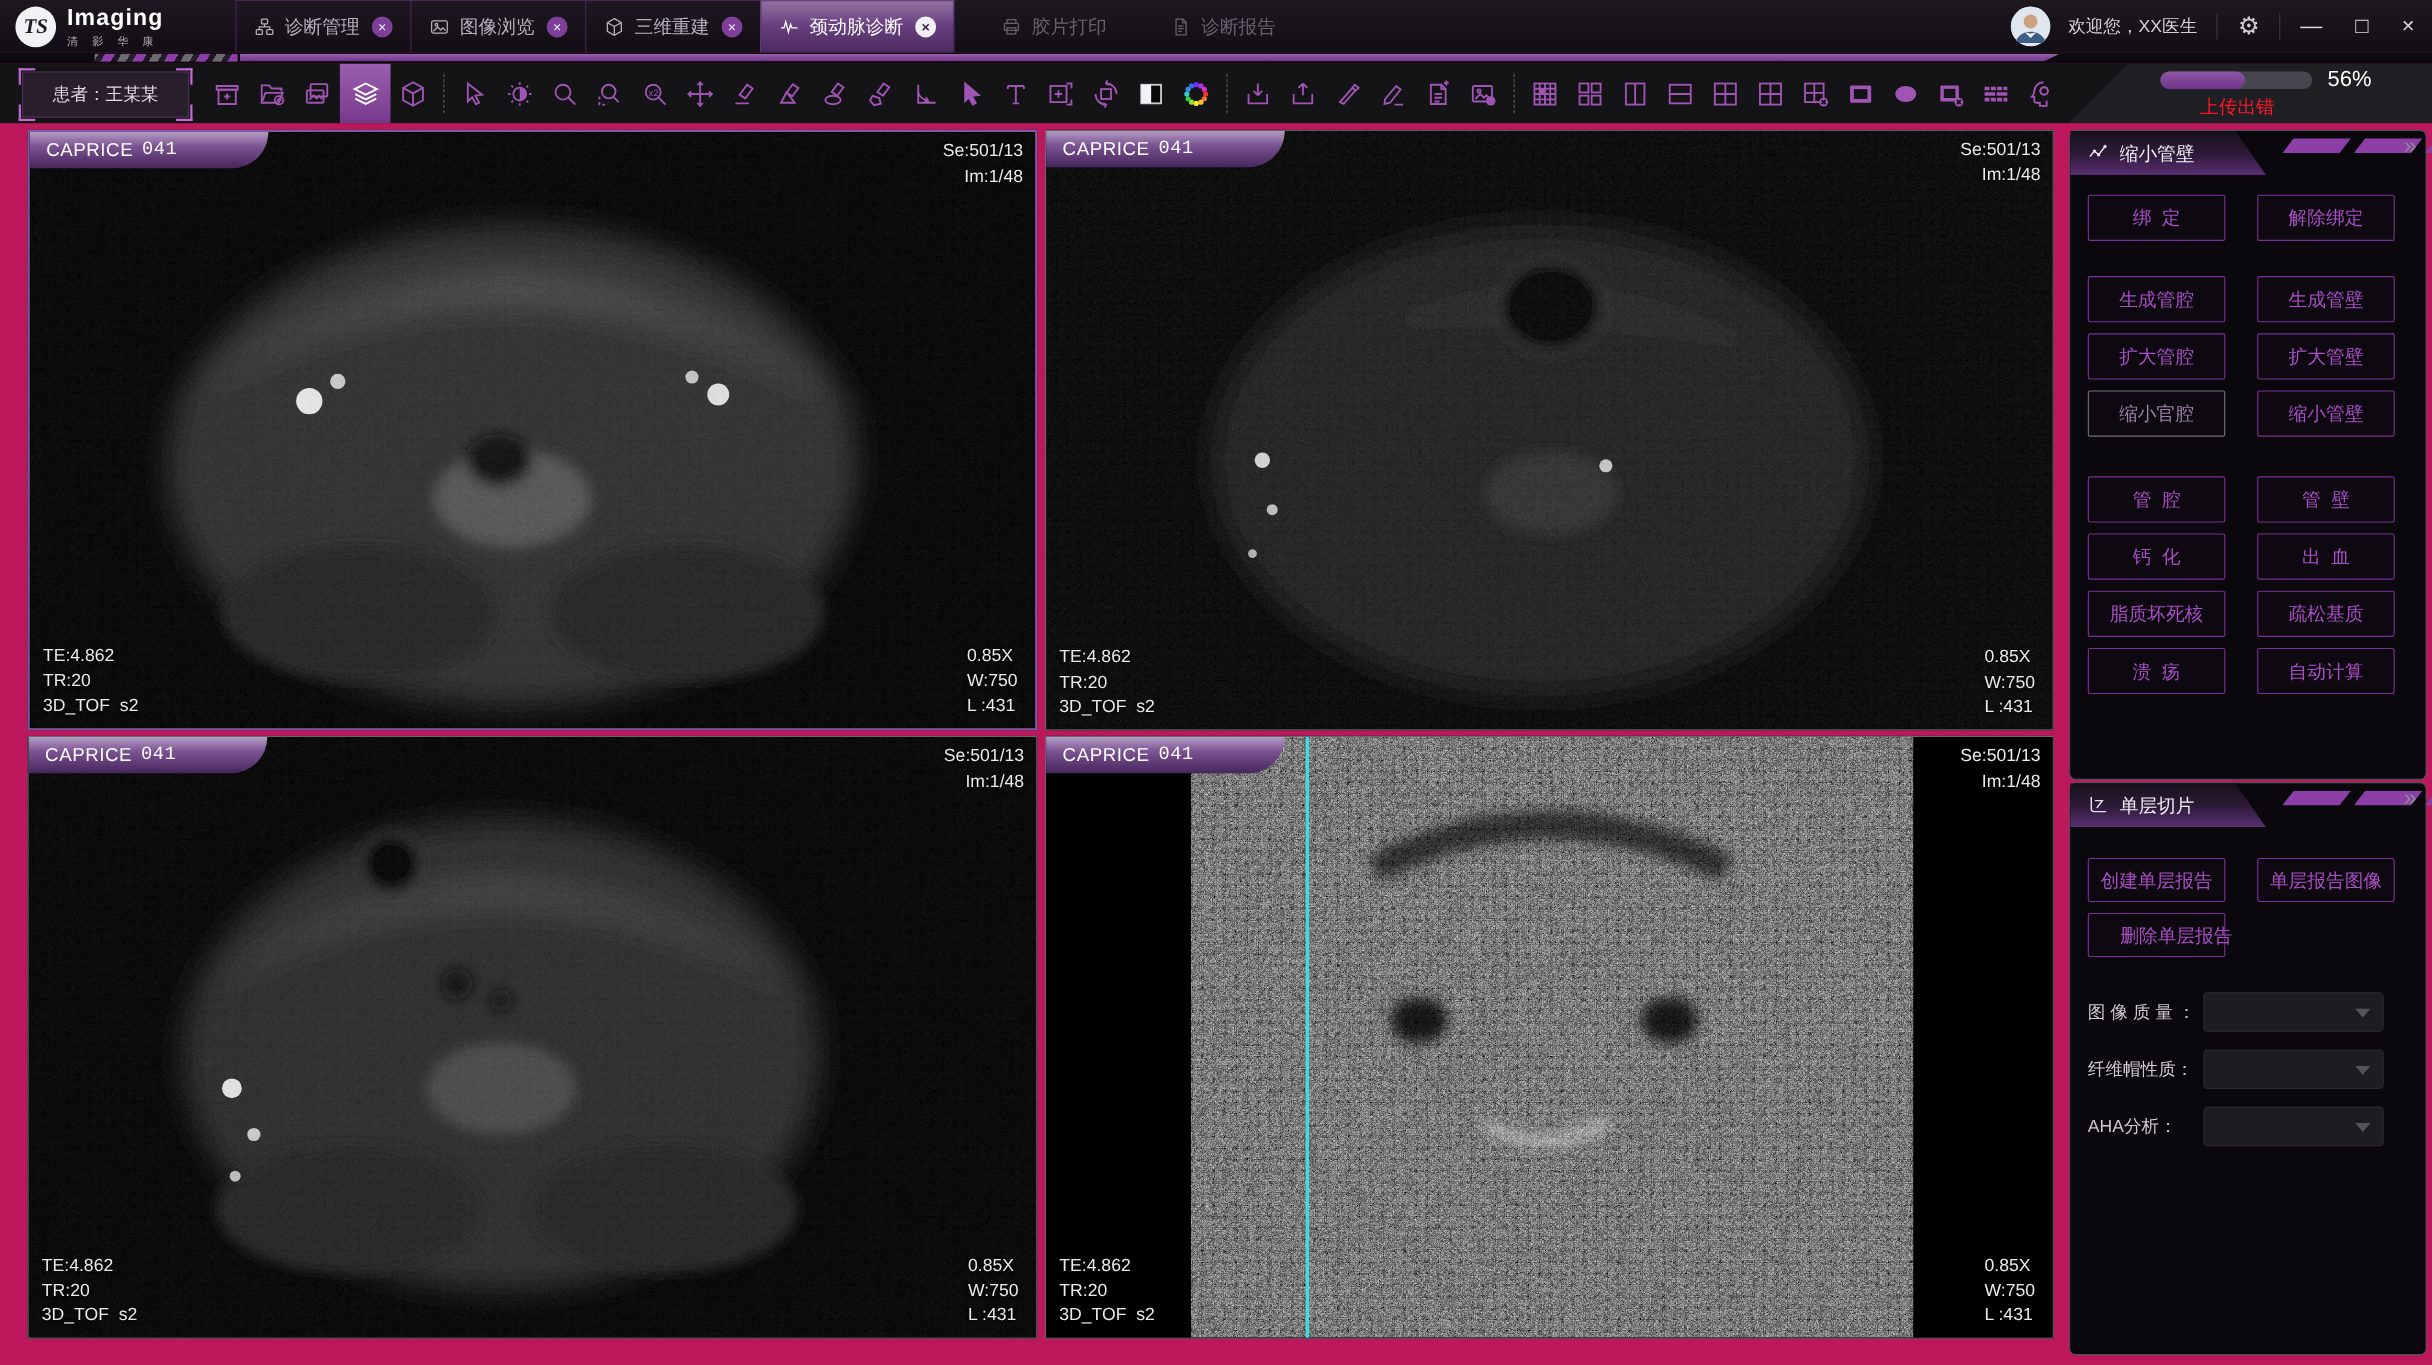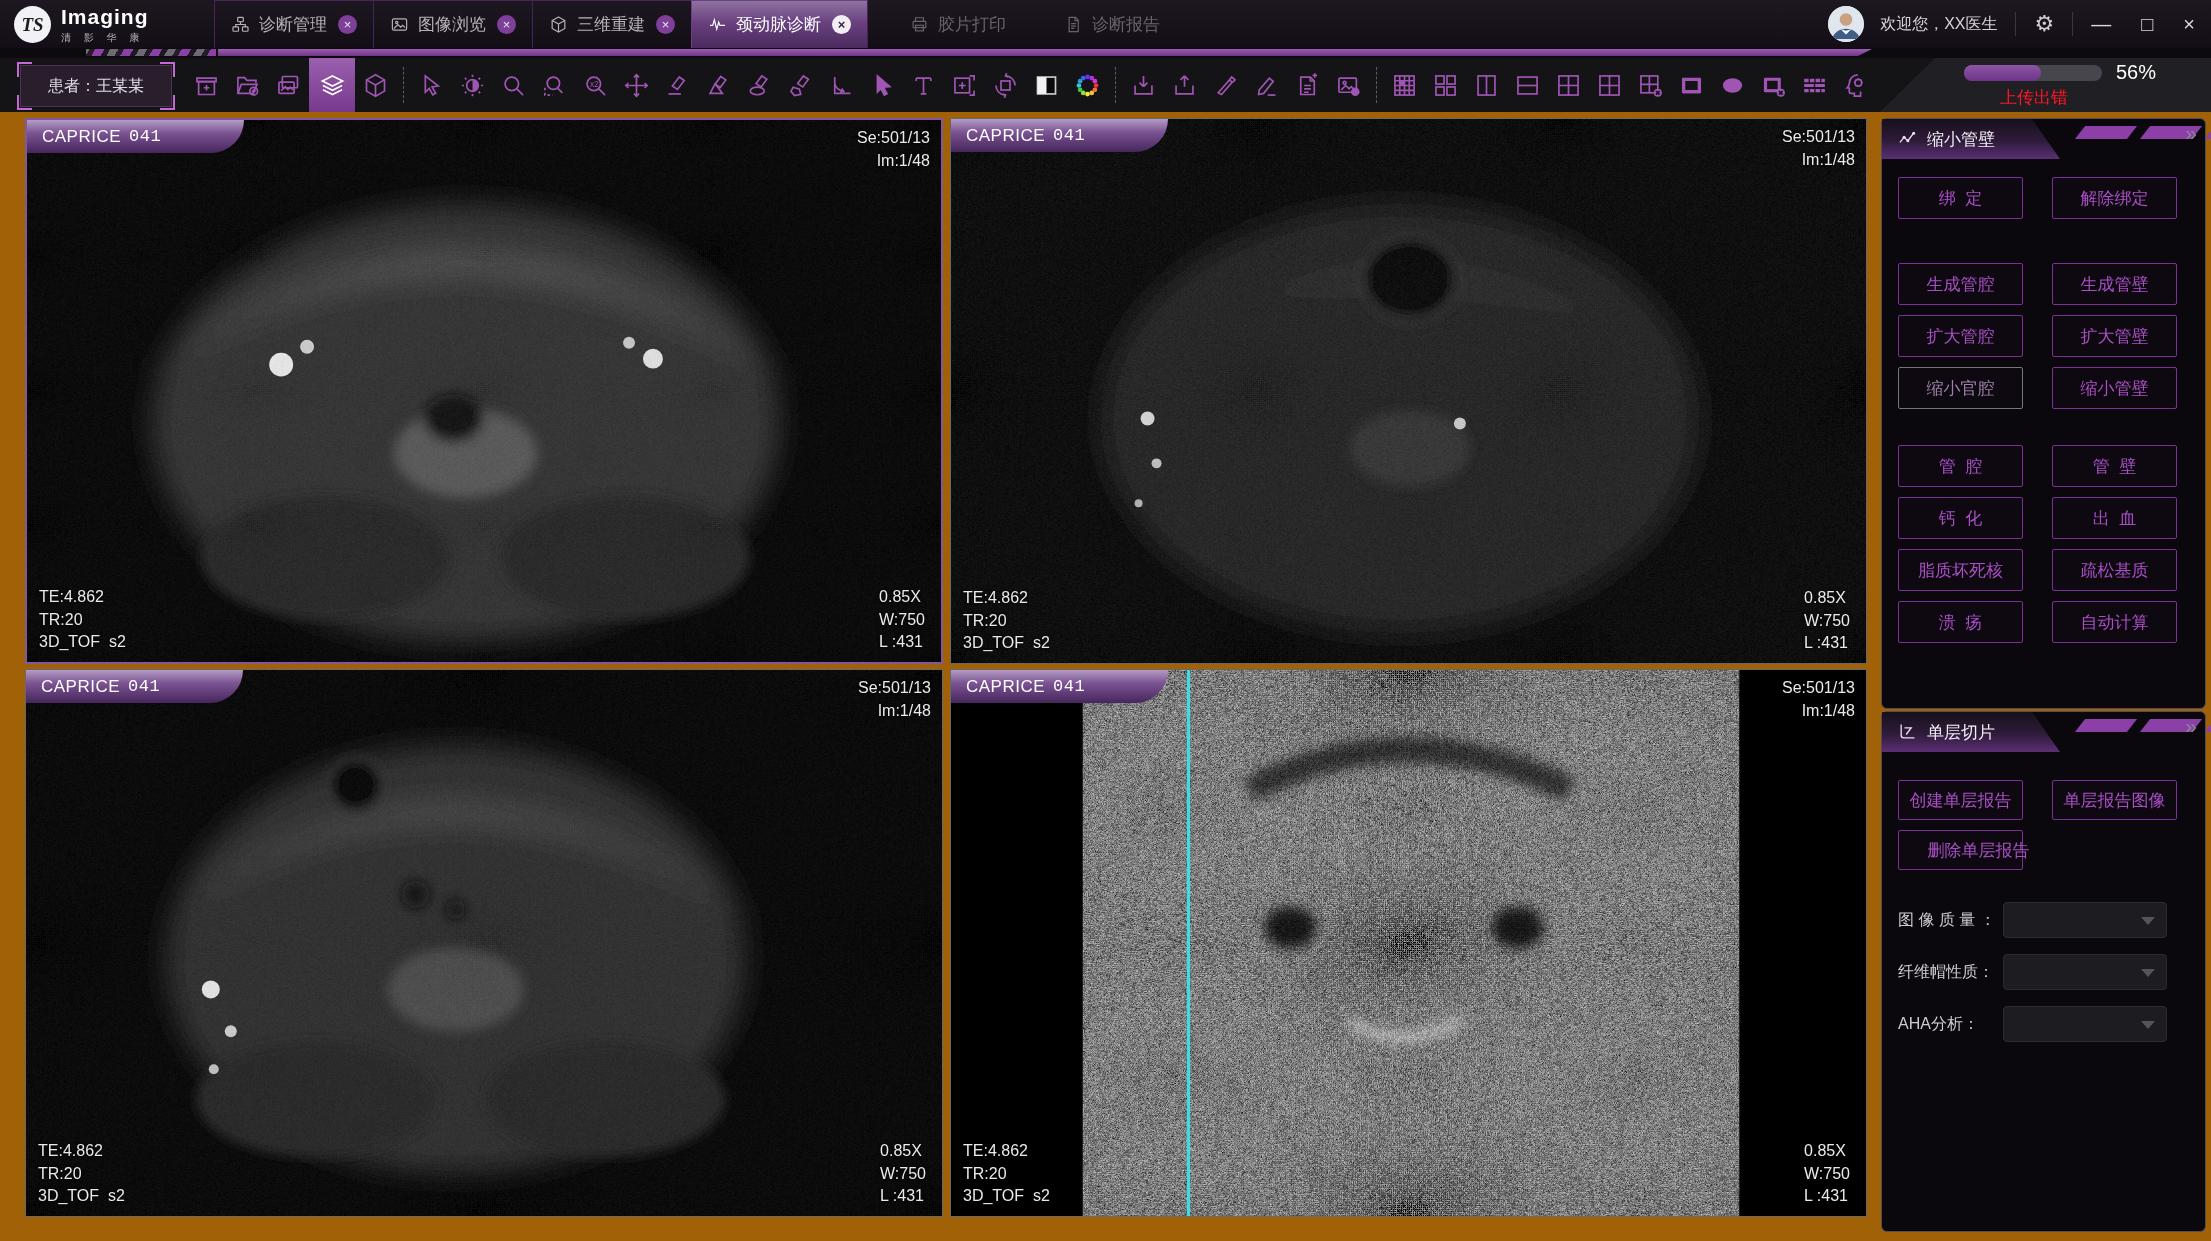--- a/index.html
+++ b/index.html
@@ -1,16 +1,16 @@
 <!DOCTYPE html>
 <html style="--error: #ff1627; --cyan: #3adde0;"><head>
 <meta charset="utf-8">
 <style>
   html,body{margin:0;padding:0;background:#000;}
-  #app{position:relative;width:2211px;height:1241px;background:#a16207;overflow:hidden;
+  #app{position:relative;width:2211px;height:1241px;background:#be185d;overflow:hidden;
        font-family:"Liberation Sans","DejaVu Sans",sans-serif;color:#ddd;}
   
   .titlebar{position:absolute;left:0;top:0;width:2211px;height:48px;
             background:linear-gradient(180deg,#1d1720 0%,#130e16 100%);}
   .logo{position:absolute;left:14px;top:6px;display:flex;gap:10px;align-items:flex-start;}
   .logo-circle{width:37px;height:37px;border-radius:50%;background:#f2f2f4;display:flex;
                align-items:center;justify-content:center;color:#1c1c20;font-weight:bold;
                font-size:19px;font-family:"Liberation Serif",serif;font-style:italic;}
   .brand{font-size:21px;font-weight:bold;color:#fff;letter-spacing:1px;line-height:22px;}
   .brand-sub{font-size:10px;color:#b3aeb8;letter-spacing:5px;margin-top:3px;}
@@ -84,21 +84,21 @@
   .ph-box svg{width:20px;height:20px;stroke:#e8e2ee;fill:none;stroke-width:1.6;}
   .slashes{position:absolute;left:198px;top:7px;display:flex;gap:13px;}
   .slash{width:52px;height:13px;background:#8d3fa8;transform:skewX(-38deg);}
   .collapse{position:absolute;right:10px;top:2px;color:#8b8794;font-size:21px;letter-spacing:-2px;}
   .pbody{position:absolute;left:0;right:0;top:40px;bottom:0;padding:0 16px;}
   .vrow{display:flex;gap:29px;}
   .pbtn{width:125px;height:42px;border:1px solid #7c2f96;color:#a94fc6;font-size:17px;
         background:rgba(22,11,26,.35);display:flex;align-items:center;justify-content:center;
         white-space:pre;border-radius:2px;box-sizing:border-box;}
   .pbtn.muted{border-color:#77747c;color:#9c80ab;}
-  .mt58{margin-top:18px;} .mt32{margin-top:44px;} .mt10{margin-top:10px;} .mt36{margin-top:36px;}
+  .mt58{margin-top:18px;} .mt32{margin-top:32px;} .mt10{margin-top:10px;} .mt36{margin-top:36px;}
   .frow{display:flex;align-items:center;margin-top:16px;}
   .flabel{width:105px;font-size:16px;color:#cfc9d4;white-space:pre;}
   .dd{position:relative;width:162px;height:34px;background:#1d1c20;border:1px solid #2c2b30;border-radius:4px;}
   .dd .caret{position:absolute;right:11px;top:14px;width:0;height:0;
              border-left:7px solid transparent;border-right:7px solid transparent;border-top:8px solid #55545c;}
 </style>
 </head>
 <body>
 
 <div id="app">

